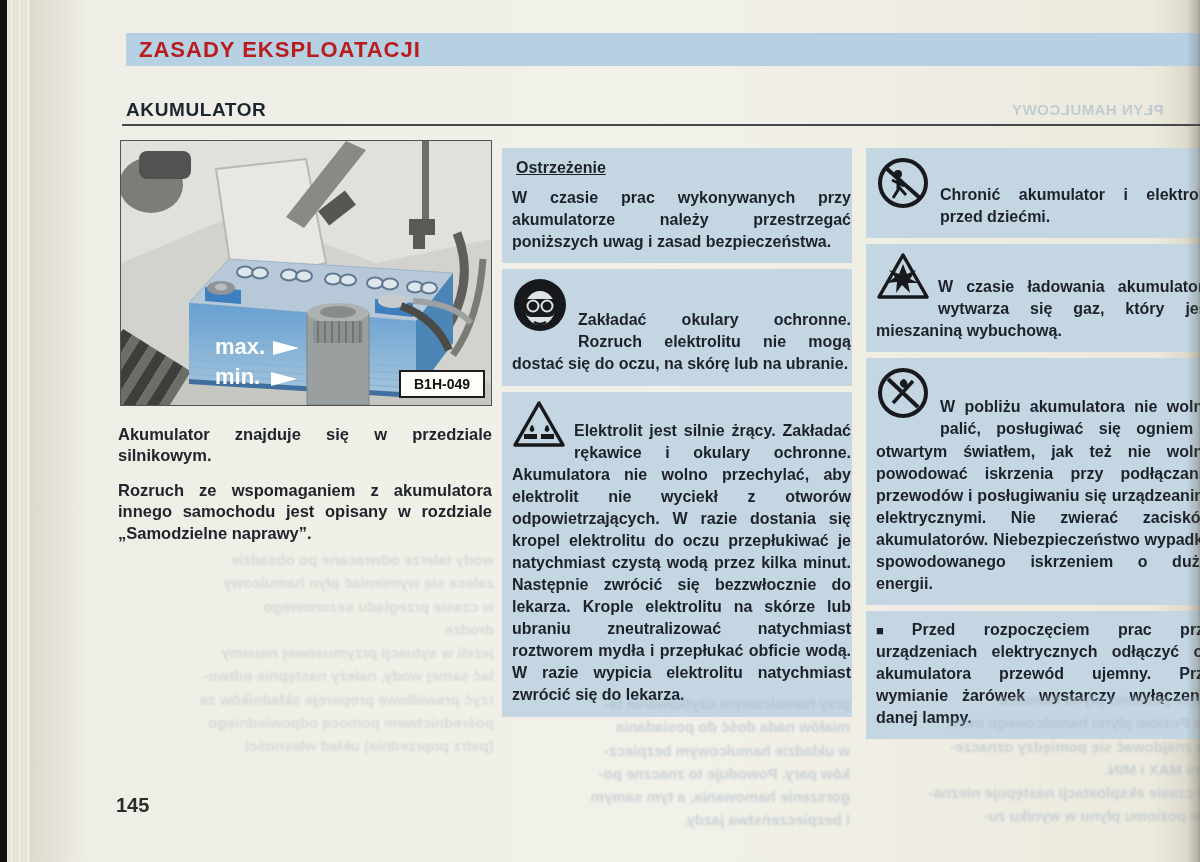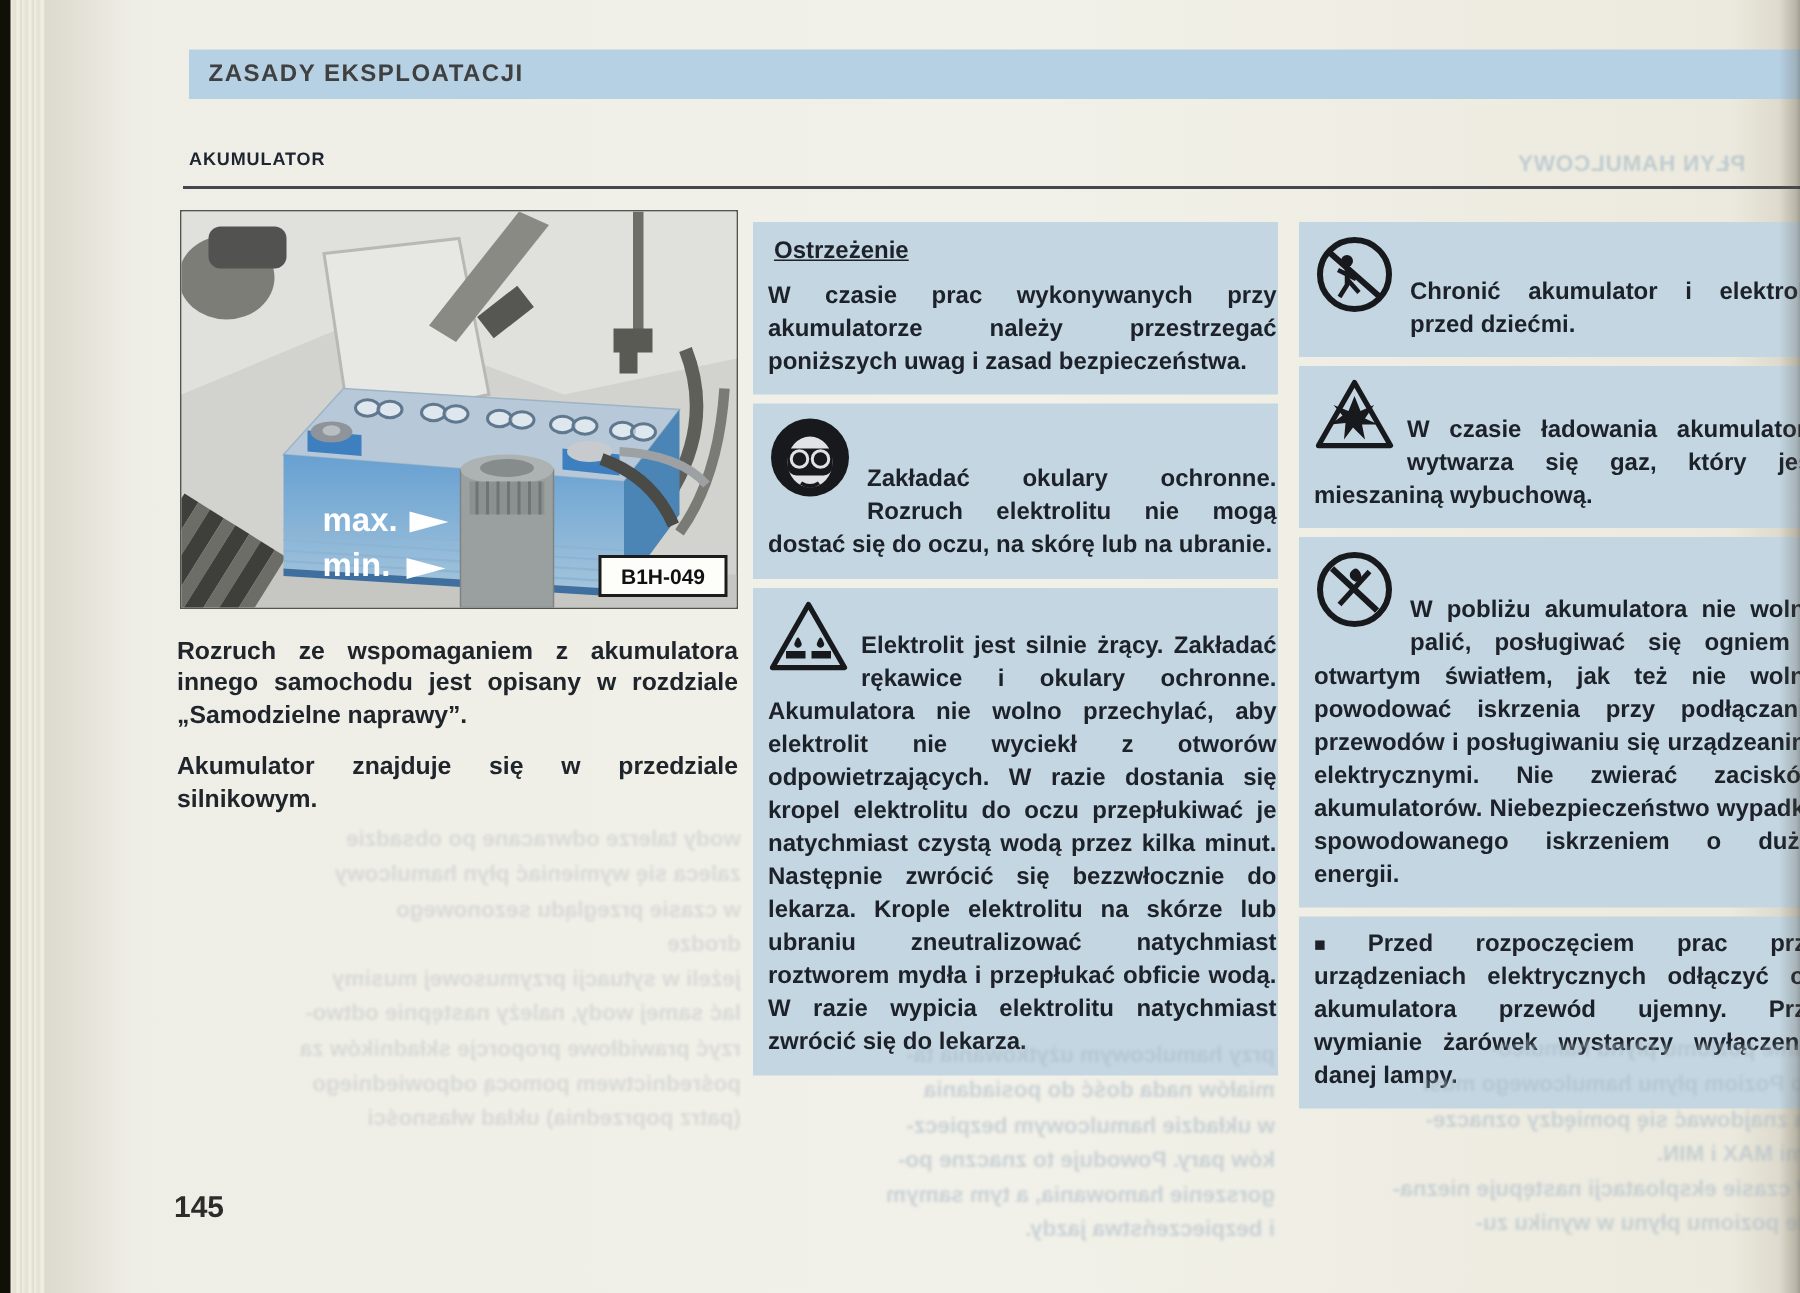--- a/index.html
+++ b/index.html
@@ -16,22 +16,22 @@
     position:absolute;left:30px;top:0;right:0;bottom:0;
     background:linear-gradient(90deg,#dcd9cd 0%,#efeee6 5%,#f2f1e9 55%,#eceade 96%,#d8d4c6 100%);
   }
   .page::after{content:"";position:absolute;right:0;top:0;bottom:0;width:14px;
     background:linear-gradient(90deg,rgba(0,0,0,0) 0%,rgba(90,85,70,.25) 80%,rgba(60,55,45,.35) 100%);}
   
   .header-bar{
     position:absolute;left:96px;top:33px;width:1087px;height:33px;
     background:#b6d0e4;display:flex;align-items:center;padding-left:13px;box-sizing:border-box;
   }
-  .header-bar span{font-size:16px;font-weight:bold;letter-spacing:1px;color:#404040;}
-  .section-title{position:absolute;left:96px;top:99px;font-size:12px;font-weight:bold;
+  .header-bar span{font-size:22px;font-weight:bold;letter-spacing:1px;color:#b91c1c;}
+  .section-title{position:absolute;left:96px;top:99px;font-size:19px;font-weight:bold;
     letter-spacing:.6px;color:#1c2530;}
   .section-rule{position:absolute;left:92px;top:124px;width:1091px;height:2px;background:#44484d;}
   .ghost-header{
     position:absolute;left:945px;top:101px;width:225px;text-align:center;
     transform:scaleX(-1);color:#9db2c3;opacity:.55;filter:blur(.6px);
     font-size:15px;font-weight:bold;letter-spacing:.5px;
   }
   
   .figure{position:absolute;left:90px;top:140px;width:372px;height:266px;
     border:1px solid #53534f;background:#d2d3cf;box-sizing:border-box;text-align:center;}
@@ -163,22 +163,22 @@
       </g>
 
       <g>
         <rect x="279" y="230" width="84" height="26" fill="#fdfdfa" stroke="#1c1c1c" stroke-width="2"></rect>
         <text x="321" y="248" text-anchor="middle" font-family="Liberation Sans, sans-serif" font-size="14" font-weight="bold" fill="#111111">B1H-049</text>
       </g>
     </svg>
   </div>
 
   <div class="left-col body-text">
+    <p>Akumulator znajduje się w przedziale silnikowym.</p>
     <p>Rozruch ze wspomaganiem z akumulatora innego samochodu jest opisany w rozdziale „Samodzielne naprawy”.</p>
-    <p>Akumulator znajduje się w przedziale silnikowym.</p>
   </div>
 
   <div class="ghost ghost-left">
     <div>wody talerze odwracane po obsadzie</div>
       <div>zaleca się wymieniać płyn hamulcowy</div>
     <div>w czasie przeglądu sezonowego</div>
       <div>drodze</div>
     <div>jeżeli w sytuacji przymusowej musimy</div>
       <div>lać samej wody, należy następnie odtwo-</div>
     <div>rzyć prawidłowe proporcje składników za</div>

